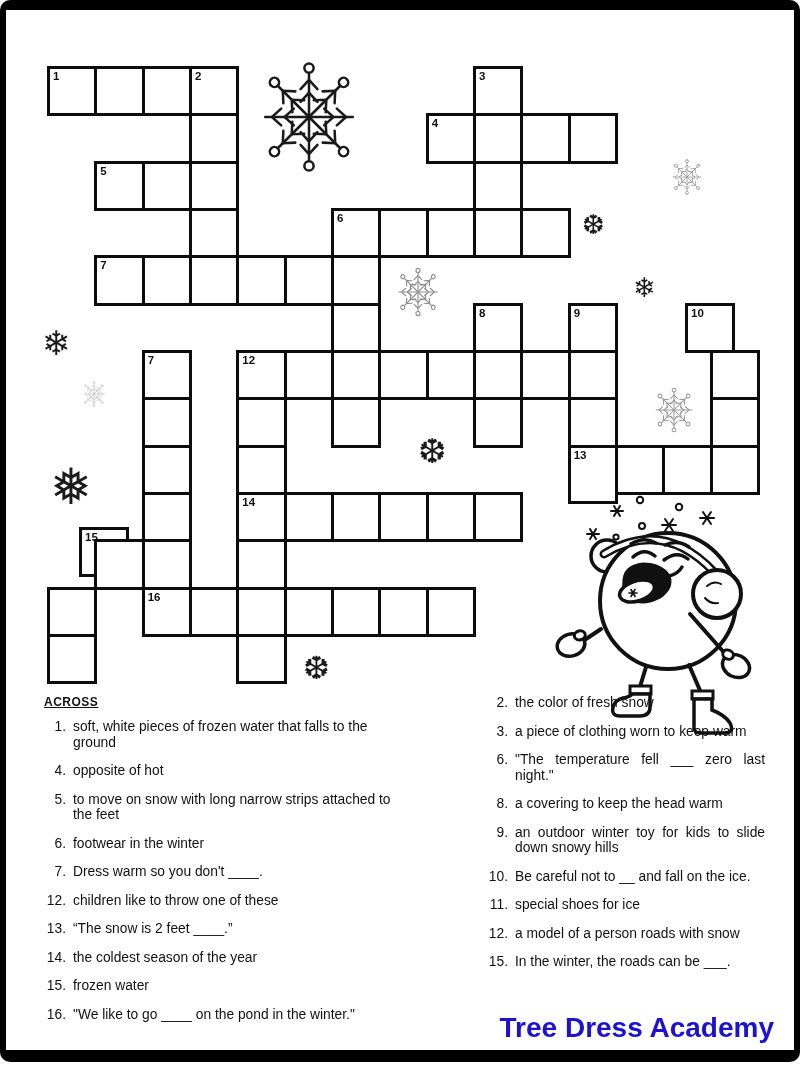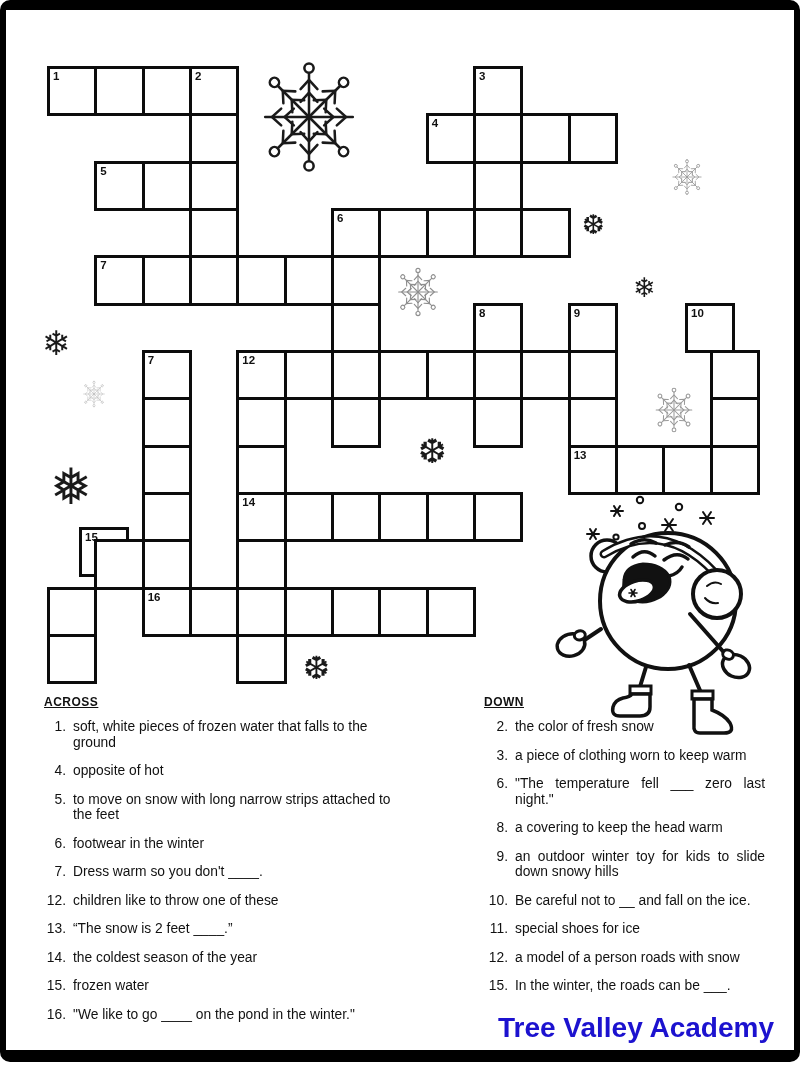--- a/index.html
+++ b/index.html
@@ -96,21 +96,21 @@
       <div class="cell" style="left: 236.32px; top: 349.98px; width: 50.33px; height: 50.33px; border-color: rgb(12, 12, 12); padding-left: 40px;">
         <span class="cellnum">12</span>
       </div>
       <div class="cell" style="left: 283.65px; top: 349.98px; width: 50.33px; height: 50.33px; border-color: rgb(12, 12, 12);"></div>
       <div class="cell" style="left: 330.98px; top: 349.98px; width: 50.33px; height: 50.33px; border-color: rgb(12, 12, 12);"></div>
       <div class="cell" style="left: 378.31px; top: 349.98px; width: 50.33px; height: 50.33px; border-color: rgb(12, 12, 12);"></div>
       <div class="cell" style="left: 425.64px; top: 349.98px; width: 50.33px; height: 50.33px; border-color: rgb(12, 12, 12);"></div>
       <div class="cell" style="left: 472.97px; top: 349.98px; width: 50.33px; height: 50.33px; border-color: rgb(12, 12, 12);"></div>
       <div class="cell" style="left: 520.3px; top: 349.98px; width: 50.33px; height: 50.33px; border-color: rgb(12, 12, 12);"></div>
       <div class="cell" style="left: 567.63px; top: 349.98px; width: 50.33px; height: 50.33px; border-color: rgb(12, 12, 12);"></div>
-      <div class="cell" style="left: 567.63px; top: 444.64px; width: 50.33px; height: 50px; border-color: rgb(12, 12, 12);">
+      <div class="cell" style="left: 567.63px; top: 444.64px; width: 50.33px; height: 59px; border-color: rgb(12, 12, 12);">
         <span class="cellnum">13</span>
       </div>
       <div class="cell" style="left: 614.96px; top: 444.64px; width: 50.33px; height: 50.33px; border-color: rgb(12, 12, 12);"></div>
       <div class="cell" style="left: 662.29px; top: 444.64px; width: 50.33px; height: 50.33px; border-color: rgb(12, 12, 12);"></div>
       <div class="cell" style="left: 709.62px; top: 444.64px; width: 50.33px; height: 50.33px; border-color: rgb(12, 12, 12);"></div>
       <div class="cell" style="left: 236.32px; top: 491.97px; width: 50.33px; height: 50.33px; border-color: rgb(12, 12, 12);">
         <span class="cellnum">14</span>
       </div>
       <div class="cell" style="left: 283.65px; top: 491.97px; width: 50.33px; height: 50.33px; border-color: rgb(12, 12, 12);"></div>
       <div class="cell" style="left: 330.98px; top: 491.97px; width: 50.33px; height: 50.33px; border-color: rgb(12, 12, 12);"></div>
@@ -308,21 +308,20 @@
           <span class="ctext">frozen water</span>
         </div>
         <div class="clue">
           <span class="cnum">16.</span>
           <span class="ctext">"We like to go ____ on the pond in the winter."</span>
         </div>
       </div>
   </div>
 
   <div class="clues down-list" style="left:484px;top:695px;width:290px;">
-    <h2>DOWN</h2>
     <div id="downHost">
         <div class="clue">
           <span class="cnum">2.</span>
           <span class="ctext">the color of fresh snow</span>
         </div>
         <div class="clue">
           <span class="cnum">3.</span>
           <span class="ctext">a piece of clothing worn to keep warm</span>
         </div>
         <div class="clue">
@@ -349,14 +348,14 @@
           <span class="cnum">12.</span>
           <span class="ctext">a model of a person roads with snow</span>
         </div>
         <div class="clue">
           <span class="cnum">15.</span>
           <span class="ctext">In the winter, the roads can be ___.</span>
         </div>
       </div>
   </div>
 
-  <div class="footer" style="color: rgb(28, 18, 207);">Tree Valley Academy</div>
+  <div class="footer" style="color: rgb(28, 18, 207);">Tree Dress Academy</div>
 </div>
 
 </body></html>

